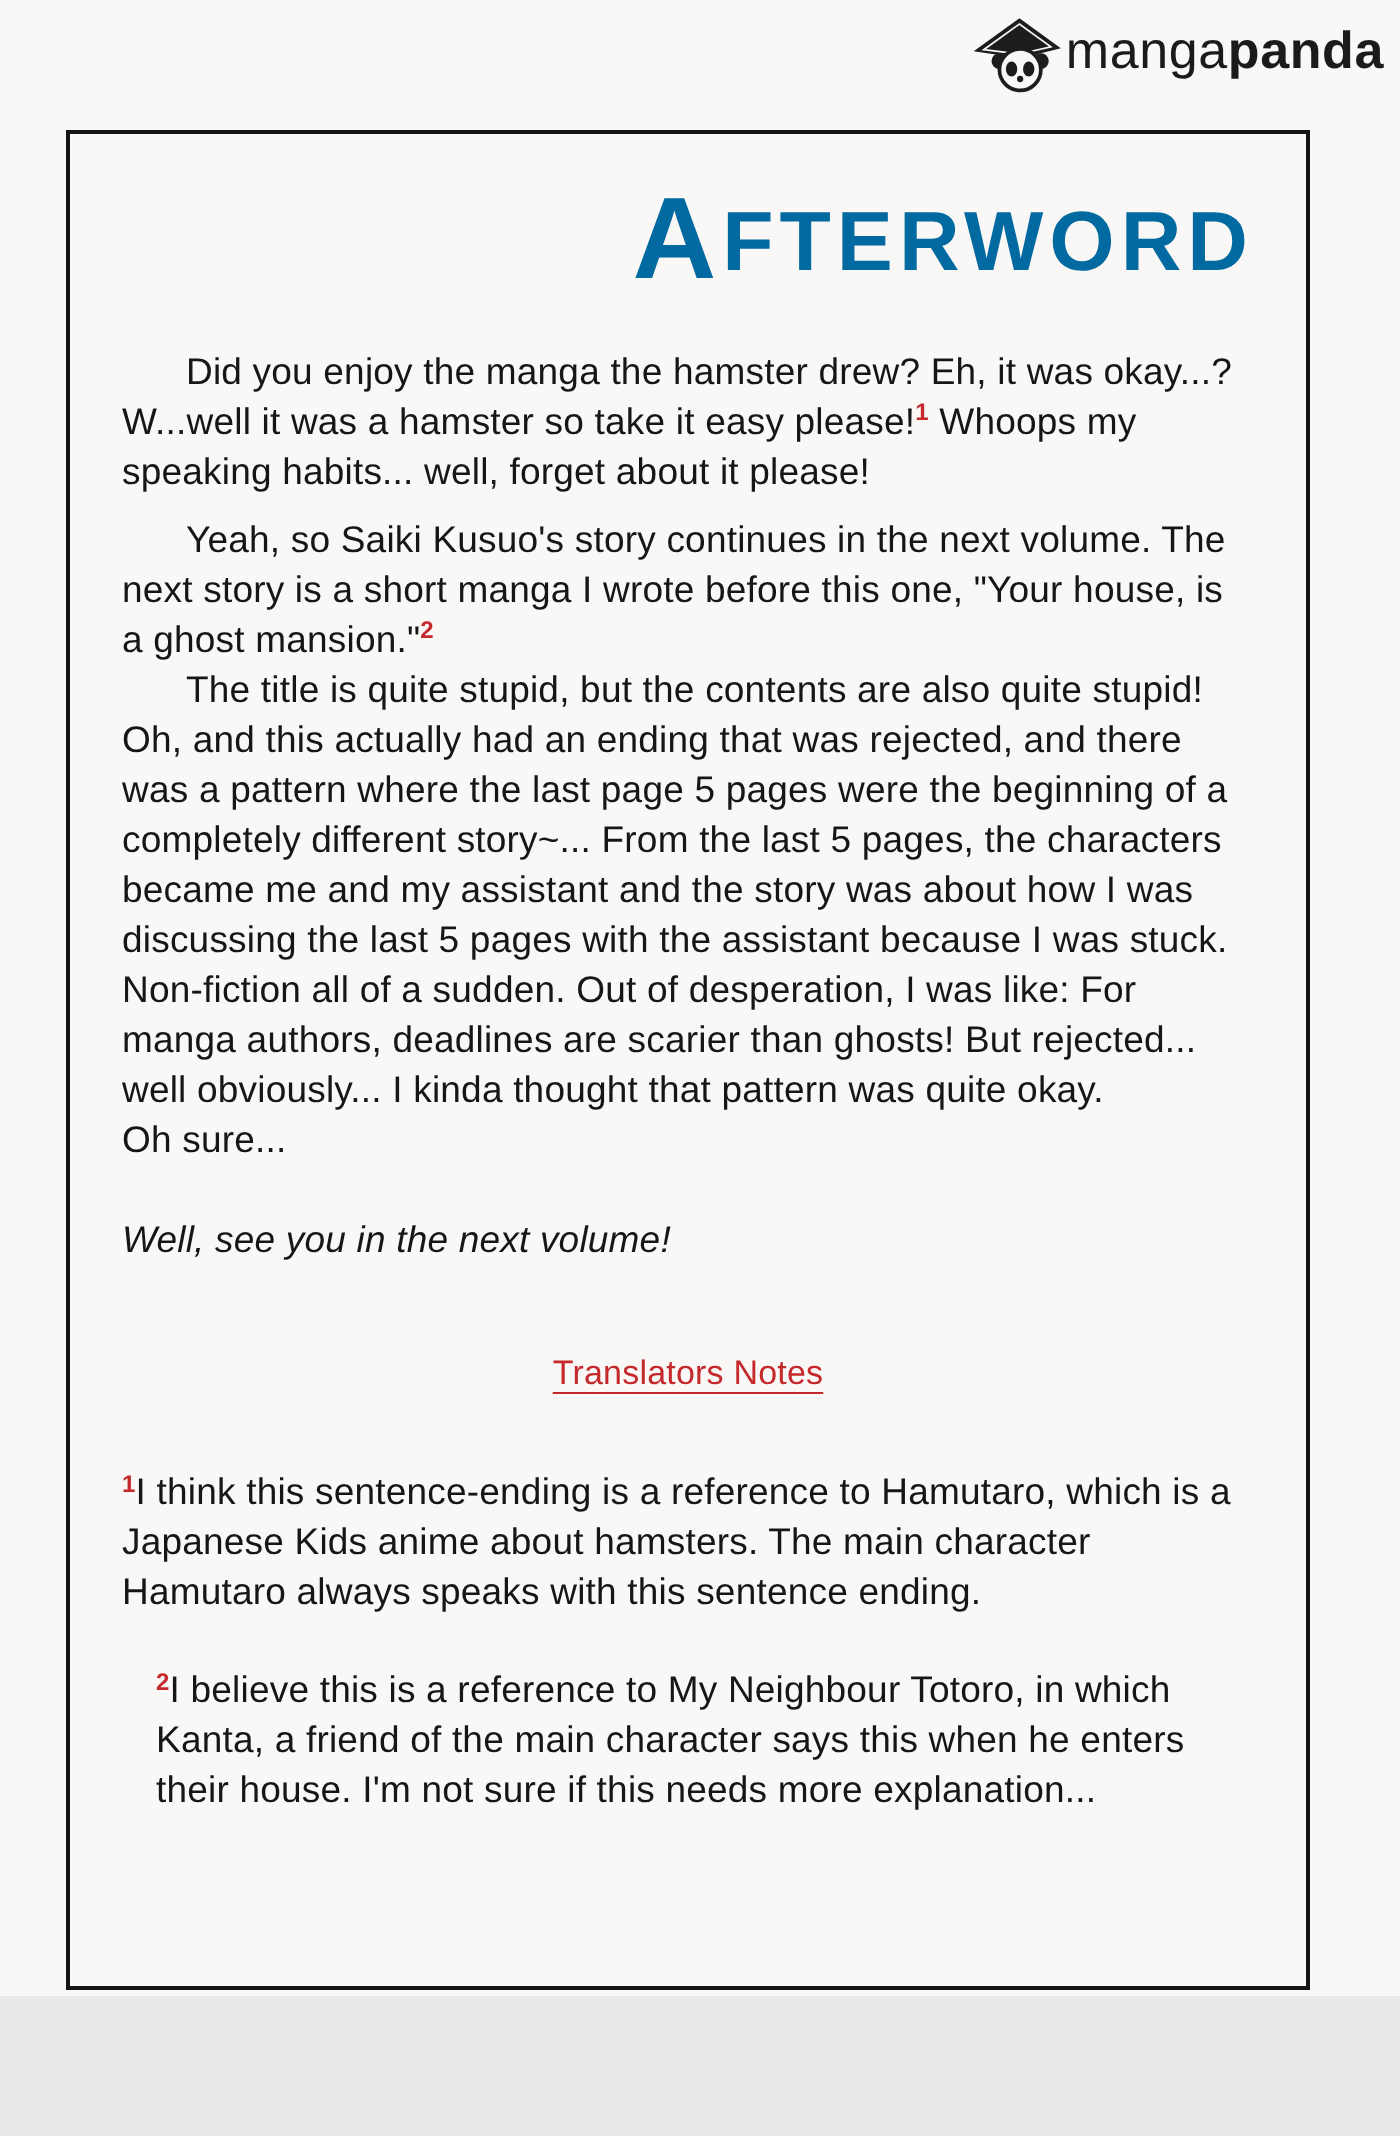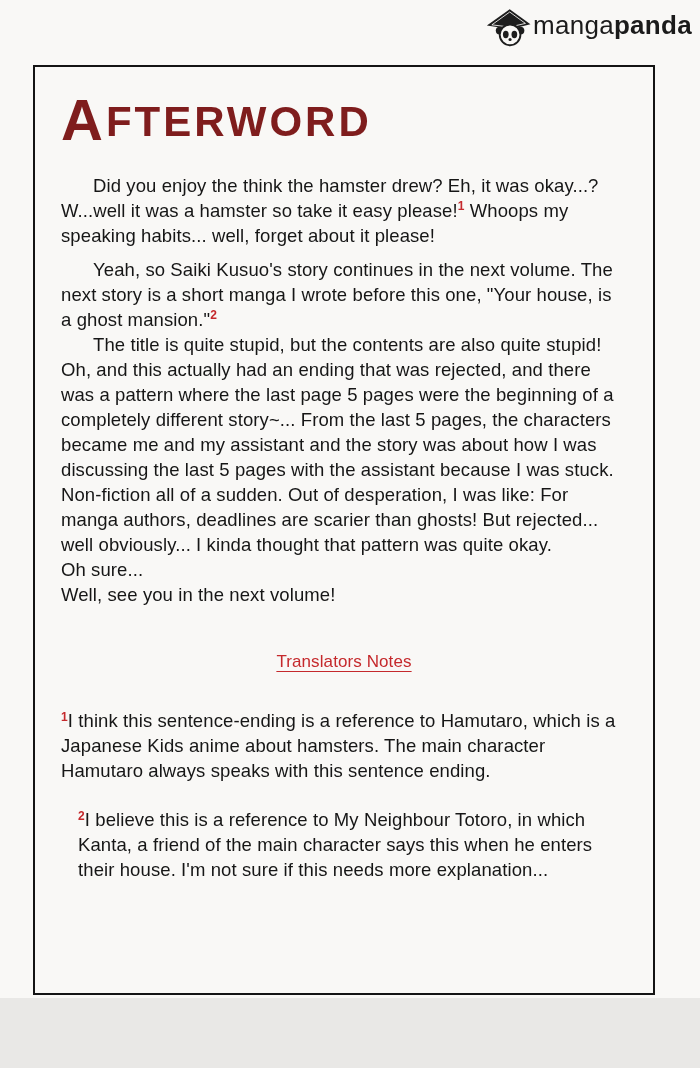--- a/index.html
+++ b/index.html
@@ -31,42 +31,42 @@
   .brand-bold{font-weight:bold;}
   
   .content-box{
     position:absolute;left:33px;top:65px;
     width:622px;height:930px;
     border:2px solid #141414;
     padding:20px 26px 0 26px;
     background:transparent;
   }
   .title{
-    text-align:left;
+    text-align:right;
     font-weight:bold;
     letter-spacing:3px;
-    color:#7f1d1d;
+    color:#0369a1;
     margin:4px 0 24px 0;
     line-height:1;
   }
   .title-initial{font-size:58px;vertical-align:-4px;}
   .title-rest{font-size:42px;}
   
   .body-text{font-size:18.5px;line-height:25px;letter-spacing:.1px;}
   .para{text-indent:32px;}
   .gap-above{margin-top:9px;}
   .no-indent{text-indent:0;}
   .fn-ref{
     color:var(--accent-red,#c5292c);
     font-weight:bold;
     font-size:12px;
     vertical-align:7px;
     line-height:0;
   }
-  .closing-line{}
+  .closing-line{margin-top:25px;font-style:italic;}
   
   .tn-heading{
     margin-top:42px;
     text-align:center;
     color:var(--accent-red,#c5292c);
     font-size:17px;
     font-weight:normal;
     text-decoration:underline;
     text-underline-offset:4px;
   }
@@ -92,21 +92,21 @@
     </svg>
     <div class="logo-text"><span>manga</span><span class="brand-bold">panda</span></div>
   </div>
 
   <div class="content-box">
 
     <h1 class="title"><span class="title-initial">A</span><span class="title-rest">FTERWORD</span></h1>
 
     <div class="body-text">
 
-      <p class="para"><span>Did you enjoy the think the hamster drew? Eh, it was okay...? W...well it was a hamster so take it easy please!</span><sup class="fn-ref">1</sup><span> Whoops my speaking habits... well, forget about it please!</span></p>
+      <p class="para"><span>Did you enjoy the manga the hamster drew? Eh, it was okay...? W...well it was a hamster so take it easy please!</span><sup class="fn-ref">1</sup><span> Whoops my speaking habits... well, forget about it please!</span></p>
 
       <p class="para gap-above"><span>Yeah, so Saiki Kusuo's story continues in the next volume. The next story is a short manga I wrote before this one, "Your house, is a ghost mansion."</span><sup class="fn-ref">2</sup></p>
 
       <p class="para"><span>The title is quite stupid, but the contents are also quite stupid! Oh, and this actually had an ending that was rejected, and there was a pattern where the last page 5 pages were the beginning of a completely different story~... From the last 5 pages, the characters became me and my assistant and the story was about how I was discussing the last 5 pages with the assistant because I was stuck. Non-fiction all of a sudden. Out of desperation, I was like: For manga authors, deadlines are scarier than ghosts! But rejected... well obviously... I kinda thought that pattern was quite okay.</span></p>
 
       <p class="no-indent">Oh sure...</p>
 
       <p class="no-indent closing-line">Well, see you in the next volume!</p>
 
       <h2 class="tn-heading">Translators Notes</h2>

